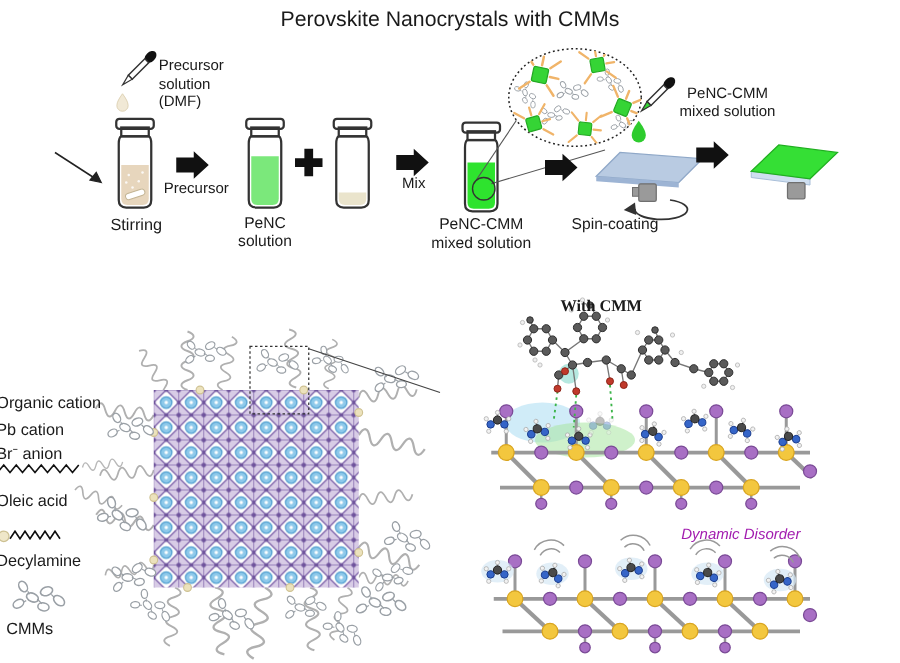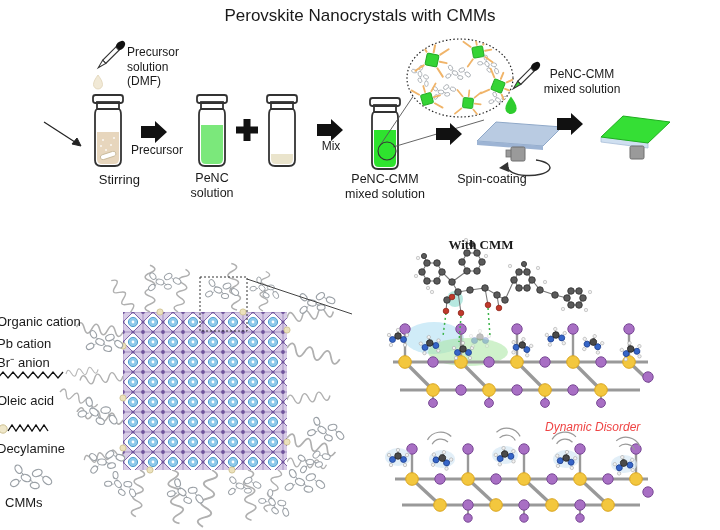--- a/index.html
+++ b/index.html
@@ -2,21 +2,21 @@
 <html><head>
 <meta charset="utf-8">
 <style>
   html,body{margin:0;padding:0;background:#fff;}
   #fig{position:relative;width:720px;height:530px;background:#fff;overflow:hidden;
        font-family:"Liberation Sans",sans-serif;color:#1a1a1a;}
   #art{position:absolute;left:0;top:0;z-index:0;}
   .lbl{position:absolute;z-index:2;line-height:1.22;white-space:pre-line;}
   .c{text-align:center;} .b{font-weight:bold;font-family:Liberation Serif, serif;} .i{font-style:italic;}
   .t17{font-size:17px;} .t13{font-size:13px;} .t125{font-size:12.5px;} .t12{font-size:12px;}
-  .blue{color:#5b9bd5;} .orange{color:#ef4444;font-style:italic;}
+  .blue{color:#5b9bd5;} .orange{color:#a21caf;font-style:italic;}
 </style>
 </head>
 <body>
 
 <div id="fig">
 
 <svg id="art" width="720" height="530" viewBox="0 0 720 530">
 <defs>
   <g id="vialsh">
     <rect x="-15" y="-42" width="30" height="8" rx="2.5"></rect>
@@ -481,21 +481,21 @@
     <use href="#vib" transform="translate(624,462) rotate(12)"></use>
   </g>
 </g>
 </svg>
 
 <div class="lbl c t17" style="left:120px;top:6px;width:480px;">Perovskite Nanocrystals with CMMs</div>
 
 <div class="lbl t12" style="left:127px;top:45px;width:72px;">Precursor
 solution
 (DMF)</div>
-<div class="lbl c t13" style="left:78px;top:172px;width:62px;text-align:right;">Stirring</div>
+<div class="lbl c t13" style="left:78px;top:172px;width:62px;">Stirring</div>
 <div class="lbl c t12" style="left:117px;top:143px;width:80px;">Precursor</div>
 <div class="lbl c t125" style="left:182px;top:171px;width:60px;">PeNC
 solution</div>
 <div class="lbl c t12" style="left:315px;top:139px;width:32px;">Mix</div>
 <div class="lbl c t125" style="left:340px;top:172px;width:90px;">PeNC-CMM
 mixed solution</div>
 <div class="lbl c t12" style="left:534px;top:67px;width:96px;">PeNC-CMM
 mixed solution</div>
 <div class="lbl c t125" style="left:442px;top:172px;width:100px;">Spin-coating</div>
 

